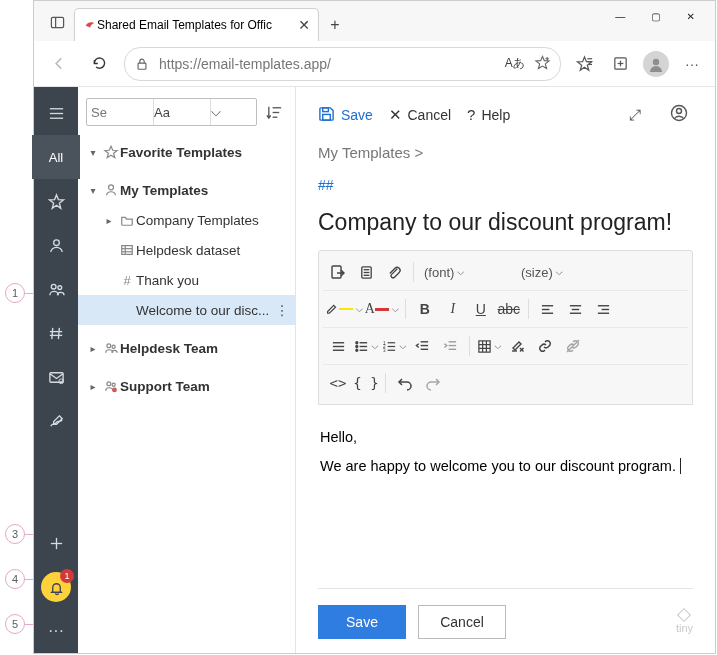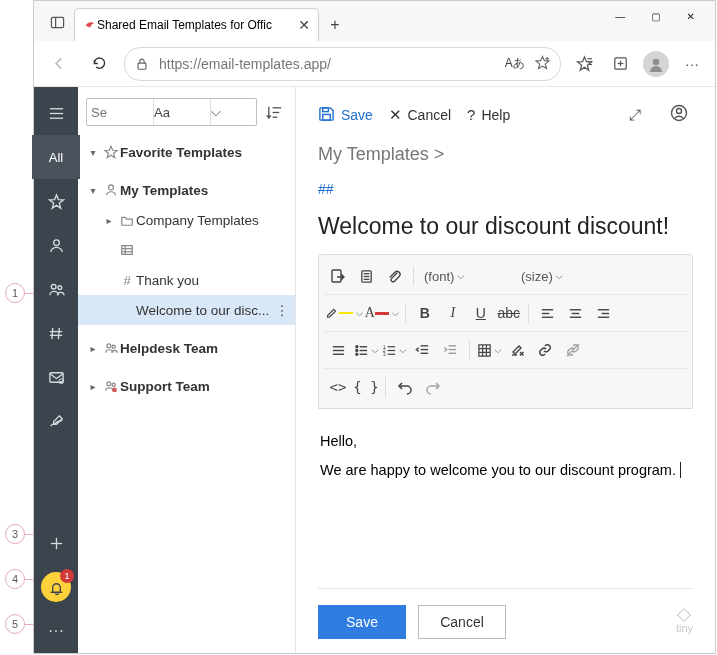--- a/index.html
+++ b/index.html
@@ -60,21 +60,21 @@
 
   
   .editor { flex:1; display:flex; flex-direction:column; padding: 0 22px 14px 22px; min-width:0; }
   .ebar { height:55px; display:flex; align-items:center; gap:16px; }
   .ebtn { display:flex; align-items:center; gap:6px; font-size:14px; color:#333; }
   .ebtn.save { color:#216fd0; }
   .ebtn .ico { font-size:15px; }
   .ebtn.x .ico, .ebtn.help .ico { color:#333; }
   .ebar .esp { flex:1; }
   .ebar .ricon { width:28px; text-align:center; color:#555; font-size:15px; }
-  .crumb { font-size:18px; color:#777; padding: 2px 0 16px 0; }
+  .crumb { font-size:15px; color:#777; padding: 2px 0 16px 0; }
   .hash { font-size:14px; color:#216fd0; padding-bottom:16px; }
   .title { font-size:23px; color:#222; padding-bottom:14px; }
 
   .tbar { border:1px solid #ddd; background:#f7f7f7; border-radius:3px 3px 0 0; padding: 3px 4px; }
   .trow2 { display:flex; align-items:center; flex-wrap:wrap; gap:2px; padding:4px 2px; }
   .trow2 + .trow2 { border-top:1px solid #e8e8e8; }
   .tb { min-width:26px; height:28px; display:flex; align-items:center; justify-content:center; font-size:14px; color:#444; cursor:pointer; }
   .tb.caret::after { content:"⌵"; font-size:9px; margin-left:3px; color:#666; }
   .tb.sel { font-size:13px; color:#555; }
   .sep { width:1px; height:20px; background:#ddd; margin:0 4px; }
@@ -315,20 +315,21 @@
         <li class="trow indent2">
           <span class="chev"></span>
           <span class="ticon">
               <svg viewBox="0 0 16 16">
                 <rect x="2" y="3" width="12" height="10"></rect>
                 <line x1="2" y1="6.5" x2="14" y2="6.5"></line>
                 <line x1="2" y1="10" x2="14" y2="10"></line>
                 <line x1="6" y1="3" x2="6" y2="13"></line>
               </svg>
             </span>
+          <span class="tlabel">Helpdesk dataset</span>
         </li>
         <li class="trow indent2">
           <span class="chev"></span>
           <span class="ticon" style="color:#888;font-size:13px;">#</span>
           <span class="tlabel">Thank you</span>
         </li>
         <li class="trow indent2 sel">
           <span class="chev"></span>
           <span class="ticon"></span>
           <span class="tlabel">Welcome to our disc...</span>
@@ -384,21 +385,21 @@
         <div class="ricon">⤢</div>
         <div class="ricon"><svg width="18" height="18" viewBox="0 0 18 18" stroke="#555" stroke-width="1.4" fill="none">
               <circle cx="9" cy="9" r="7.5"></circle>
               <circle cx="9" cy="7" r="2.5"></circle>
               <path d="M4.5 14.5 a5 4 0 0 1 9 0"></path>
             </svg></div>
       </div>
 
       <div class="crumb">My Templates  &gt;</div>
       <div class="hash">##</div>
-      <div class="title">Welcome to our discount discount!</div>
+      <div class="title">Company to our discount program!</div>
 
       <div class="tbar">
         <div class="trow2">
           <div class="tb">
               <svg width="16" height="16" viewBox="0 0 16 16" stroke="#444" fill="none" stroke-width="1.4">
                 <rect x="2" y="2" width="9" height="12" rx="1"></rect>
                 <path d="M11 6 L14 9 L11 12 M14 9 H7"></path>
               </svg>
             </div>
           <div class="tb">

